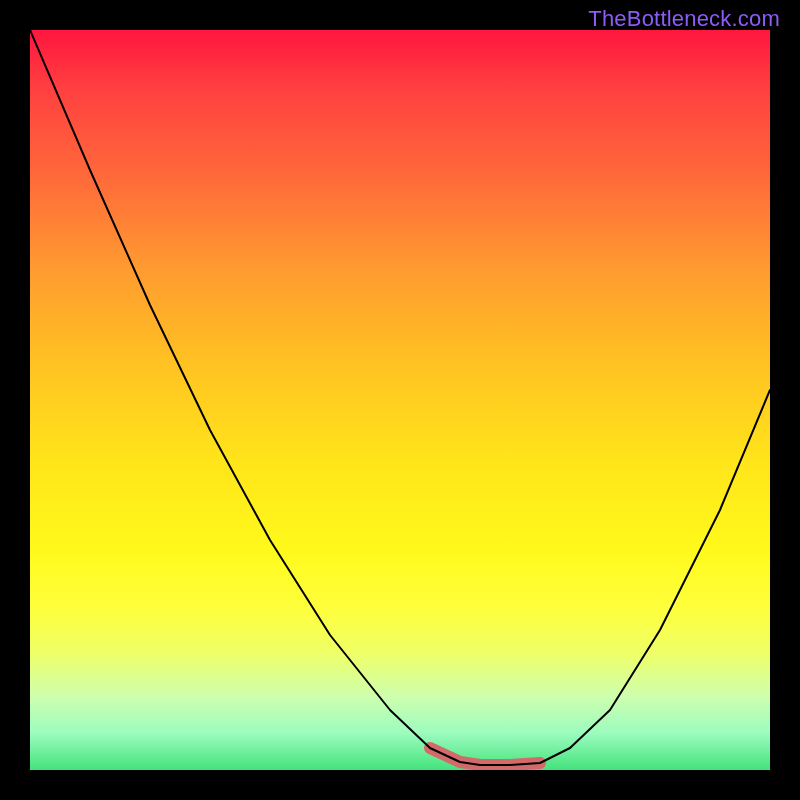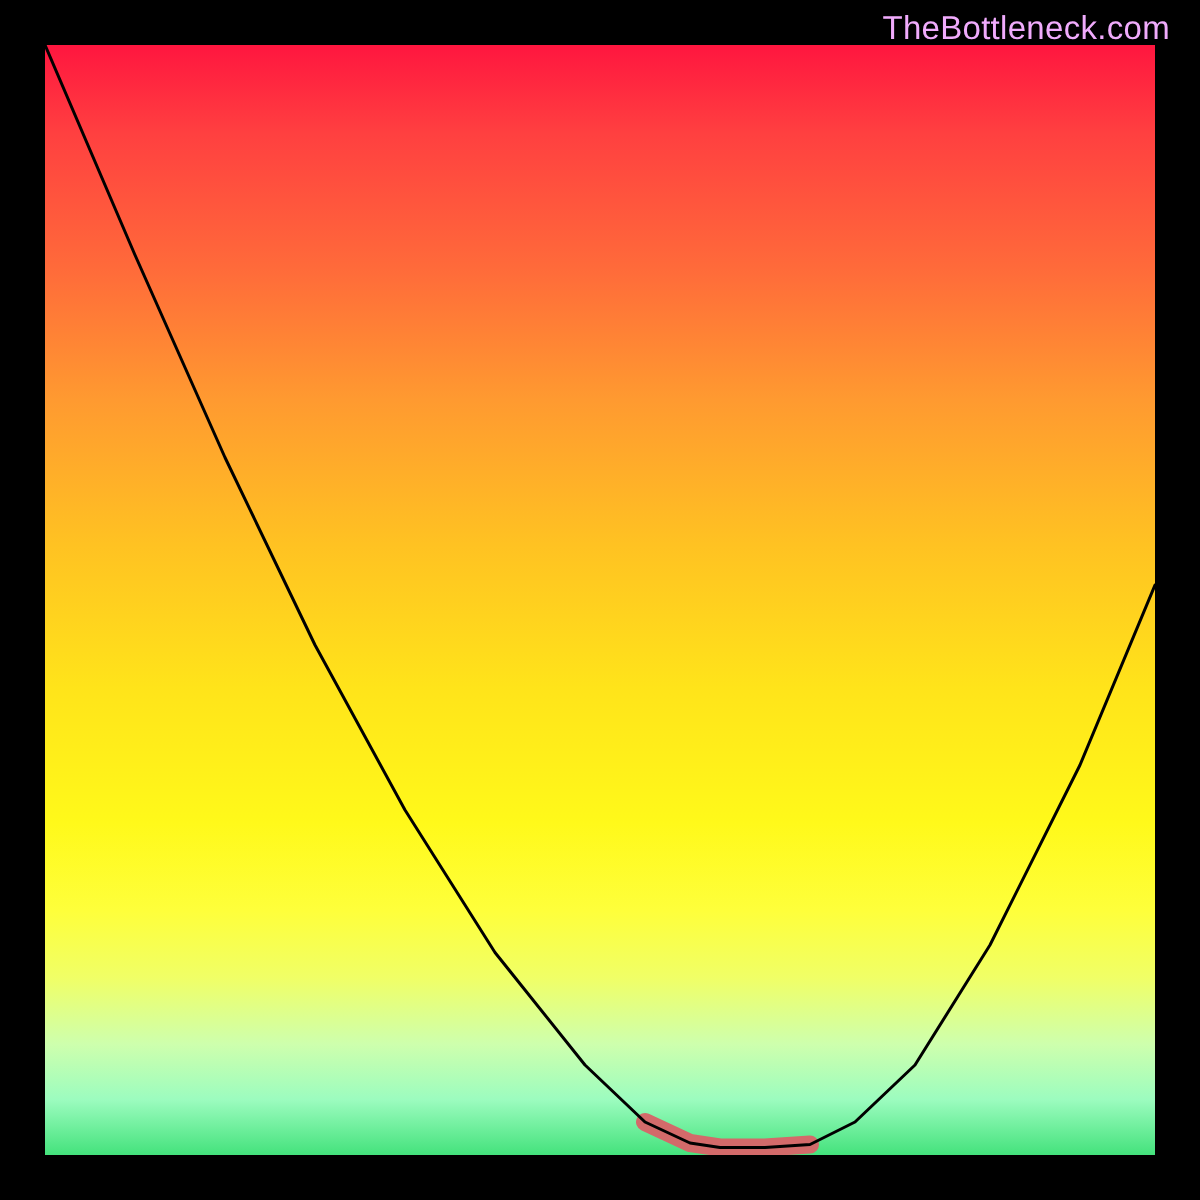--- a/index.html
+++ b/index.html
@@ -8,21 +8,21 @@
     height: 800px;
     background: #000;
     position: relative;
     font-family: Arial, sans-serif;
     overflow: hidden;
   }
   .watermark {
     position: absolute;
     top: 6px;
     right: 20px;
-    color: #f0abfc;
+    color: #8b5cf6;
     font-size: 22px;
     font-weight: normal;
     letter-spacing: 0.2px;
     z-index: 10;
   }
   .plot-frame {
     position: absolute;
     top: 30px;
     left: 30px;
     width: 740px;

